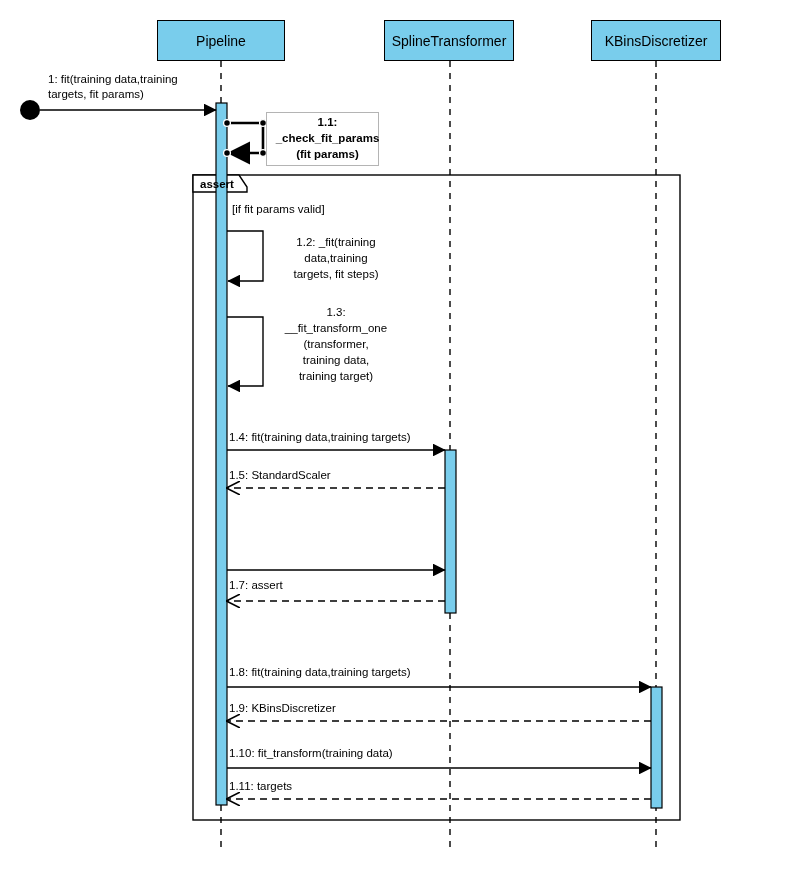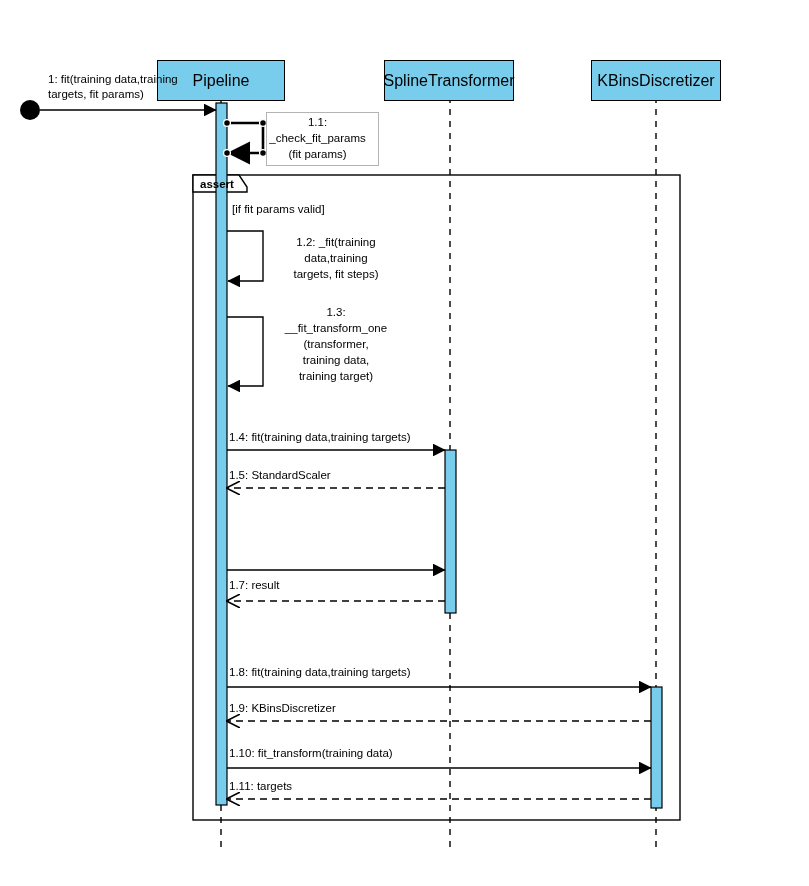--- a/index.html
+++ b/index.html
@@ -3,21 +3,21 @@
 <meta charset="utf-8">
 <style>
   html,body{margin:0;padding:0;background:#ffffff;}
   body{width:809px;height:886px;font-family:"Liberation Sans",sans-serif;color:#000;}
   #diagram{position:relative;width:809px;height:886px;overflow:hidden;}
   svg#canvas{position:absolute;left:0;top:0;width:809px;height:886px;}
 
   .lifeline-box{
     position:absolute;background:#79cdec;border:1px solid #000;
     display:flex;align-items:center;justify-content:center;
-    font-size:16px;color:#000;box-sizing:border-box;margin-top:40px;
+    font-size:14px;color:#000;box-sizing:border-box;
   }
   .msg-label{
     position:absolute;font-size:11.5px;line-height:15px;
     text-align:left;color:#000;white-space:pre-line;
   }
   .self-label{
     position:absolute;font-size:11.5px;line-height:16px;
     text-align:center;color:#000;white-space:pre-line;
   }
   .sel-box{
@@ -86,40 +86,40 @@
 
   <div class="frame-tab-label" style="left:200px;top:178px;">assert</div>
 
   <div class="guard-label" style="left:232px;top:203px;">[if fit params valid]</div>
 
   <div class="sel-box" style="left:266px;top:112px;width:113px;height:54px;"></div>
 
   <div class="msg-label" style="left:48px;top:72px;width:160px;">1: fit(training data,training
 targets, fit params)</div>
 
-  <div class="self-label" style="left:262px;top:114px;width:111px;">1.1:
+  <div class="self-label" style="left:272px;top:114px;width:111px;font-weight:bold;">1.1:
 _check_fit_params
 (fit params)</div>
 
   <div class="self-label" style="left:270px;top:234px;width:132px;">1.2: _fit(training
 data,training
 targets, fit steps)</div>
 
   <div class="self-label" style="left:270px;top:304px;width:132px;">1.3:
 __fit_transform_one
 (transformer,
 training data,
 training target)</div>
 
   <div class="msg-label" style="left:229px;top:430px;width:214px;">1.4: fit(training data,training targets)</div>
 
   <div class="msg-label" style="left:229px;top:468px;width:214px;">1.5: StandardScaler</div>
 
 
-  <div class="msg-label" style="left:229px;top:578px;width:214px;">1.7: result</div>
+  <div class="msg-label" style="left:229px;top:578px;width:214px;">1.7: assert</div>
 
   <div class="msg-label" style="left:229px;top:665px;width:420px;">1.8: fit(training data,training targets)</div>
 
   <div class="msg-label" style="left:229px;top:701px;width:420px;">1.9: KBinsDiscretizer</div>
 
   <div class="msg-label" style="left:229px;top:746px;width:420px;">1.10: fit_transform(training data)</div>
 
   <div class="msg-label" style="left:229px;top:779px;width:420px;">1.11: targets</div>
 
 </div>

